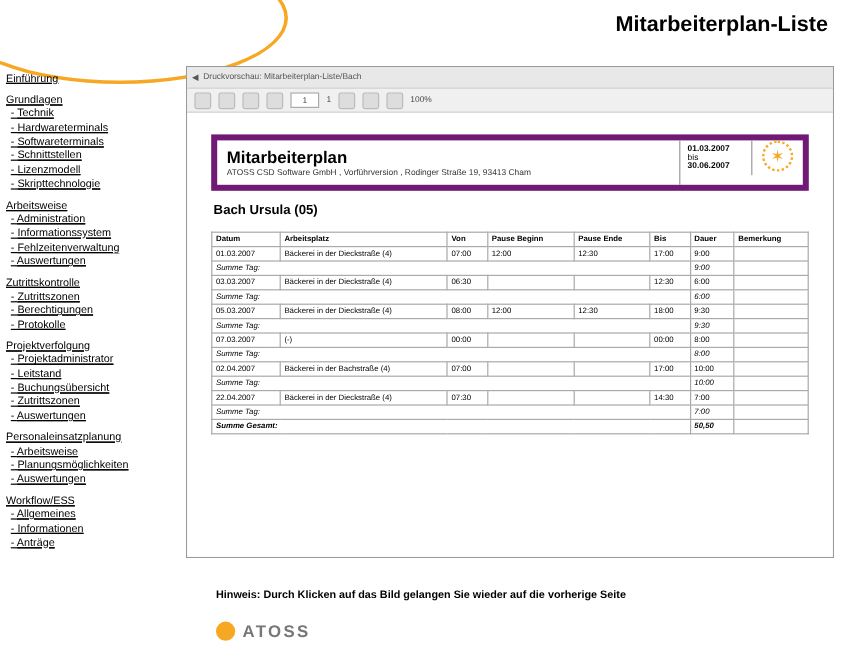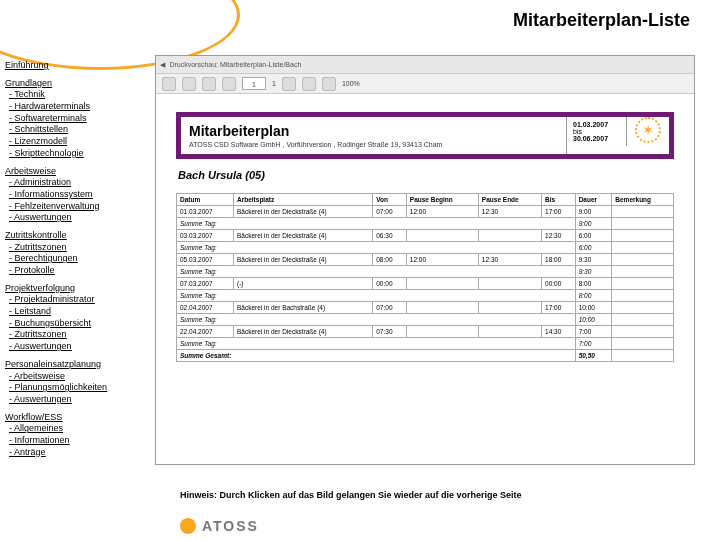--- a/index.html
+++ b/index.html
@@ -18,21 +18,21 @@
   .tb-icon { width: 14px; height: 14px; background: #ddd; border: 1px solid #bbb; border-radius: 2px; }
   .tb-input { width: 24px; height: 13px; border: 1px solid #aaa; background:#fff; font-size:7px; text-align:center; line-height:13px;}
   .preview-body { padding: 18px 20px; background: #fff; height: calc(100% - 38px); overflow: hidden; }
   .doc-header { display: flex; justify-content: space-between; align-items: flex-start; border:5px solid #701a75;}
   .doc-header-left { padding:6px 8px; border-right:1px solid #999; flex:1;}
   .doc-header-title { font-size: 14px; font-weight: bold; }
   .doc-header-sub { font-size: 7px; color: #333; margin-top:2px;}
   .doc-header-dates { font-size: 7px; padding:4px 6px; text-align:left; border-right:1px solid #999; width:60px;}
   .doc-header-icon { width: 42px; display:flex; align-items:center; justify-content:center;}
   .person-icon { width:26px; height:26px; border:2px dotted #f7a823; border-radius:50%; display:flex; align-items:center; justify-content:center; color:#f7a823; font-size:14px;}
-  .emp-name { font-size: 11px; font-weight: bold; font-style: italic; margin: 10px 0 12px 2px; }
+  .emp-name { font-size: 11px; font-weight: bold; margin: 10px 0 12px 2px; }
   table.plan { width: 100%; border-collapse: collapse; font-size: 6.5px; }
   table.plan th, table.plan td { border: 1px solid #aaa; padding: 1px 3px; text-align: left; height: 12px; }
   table.plan th { font-weight: bold; background: #fff; }
   .num { text-align: right; }
   .sum-row td { font-style: italic; }
   .hint { position: absolute; bottom: 40px; left: 180px; font-size: 9px; font-weight: bold; color: #000; }
   .footer { position: absolute; bottom: 6px; left: 180px; display: flex; align-items: center; gap: 6px; }
   .footer-logo { width: 16px; height: 16px; background: #f7a823; border-radius: 50%; }
   .footer-text { font-size: 14px; font-weight: bold; letter-spacing: 2px; color: #777; }
 </style>

